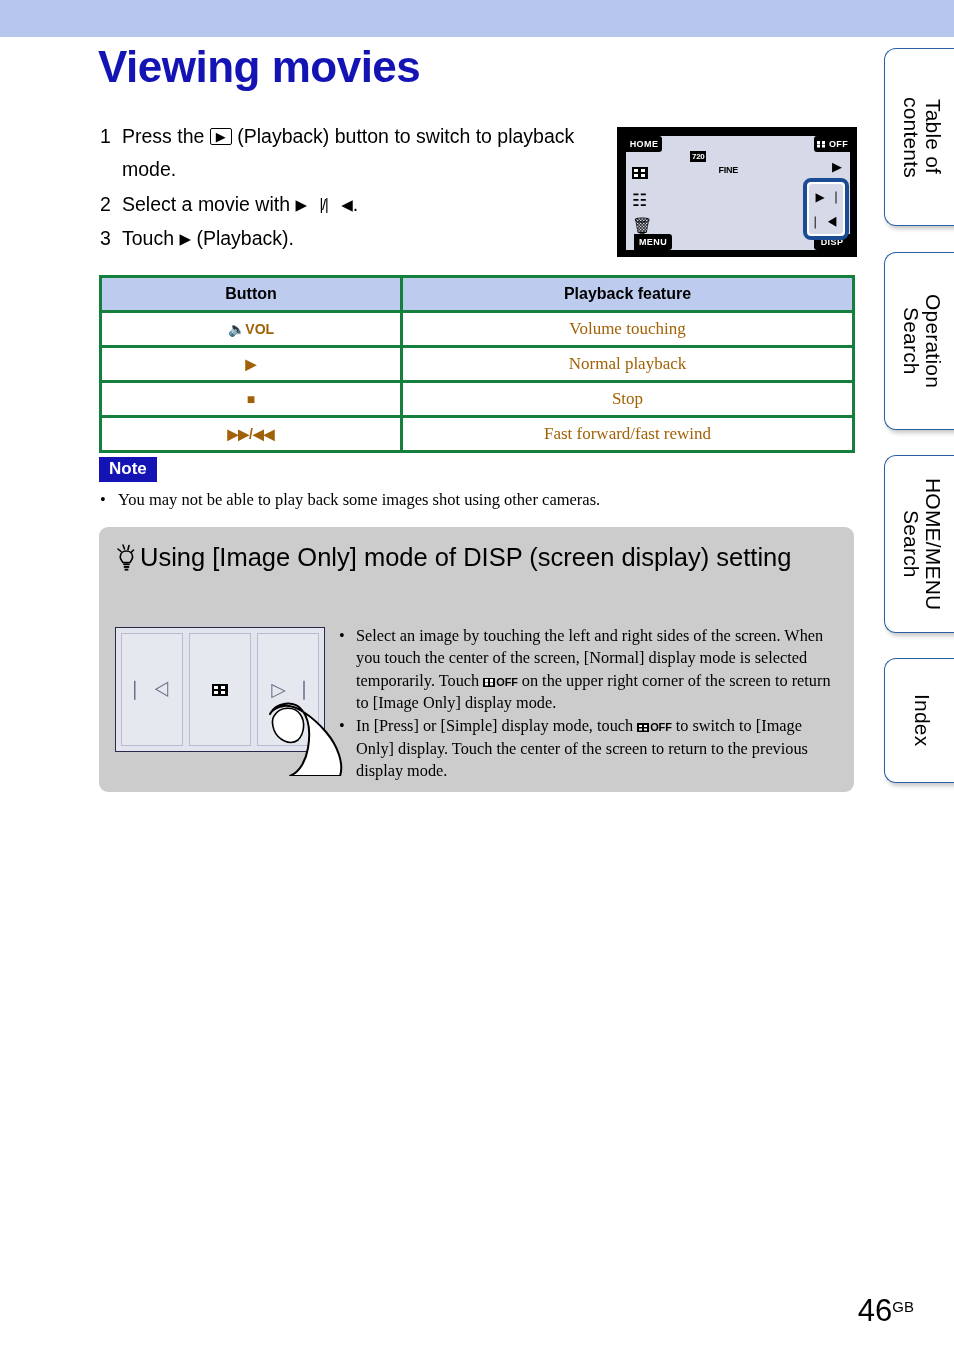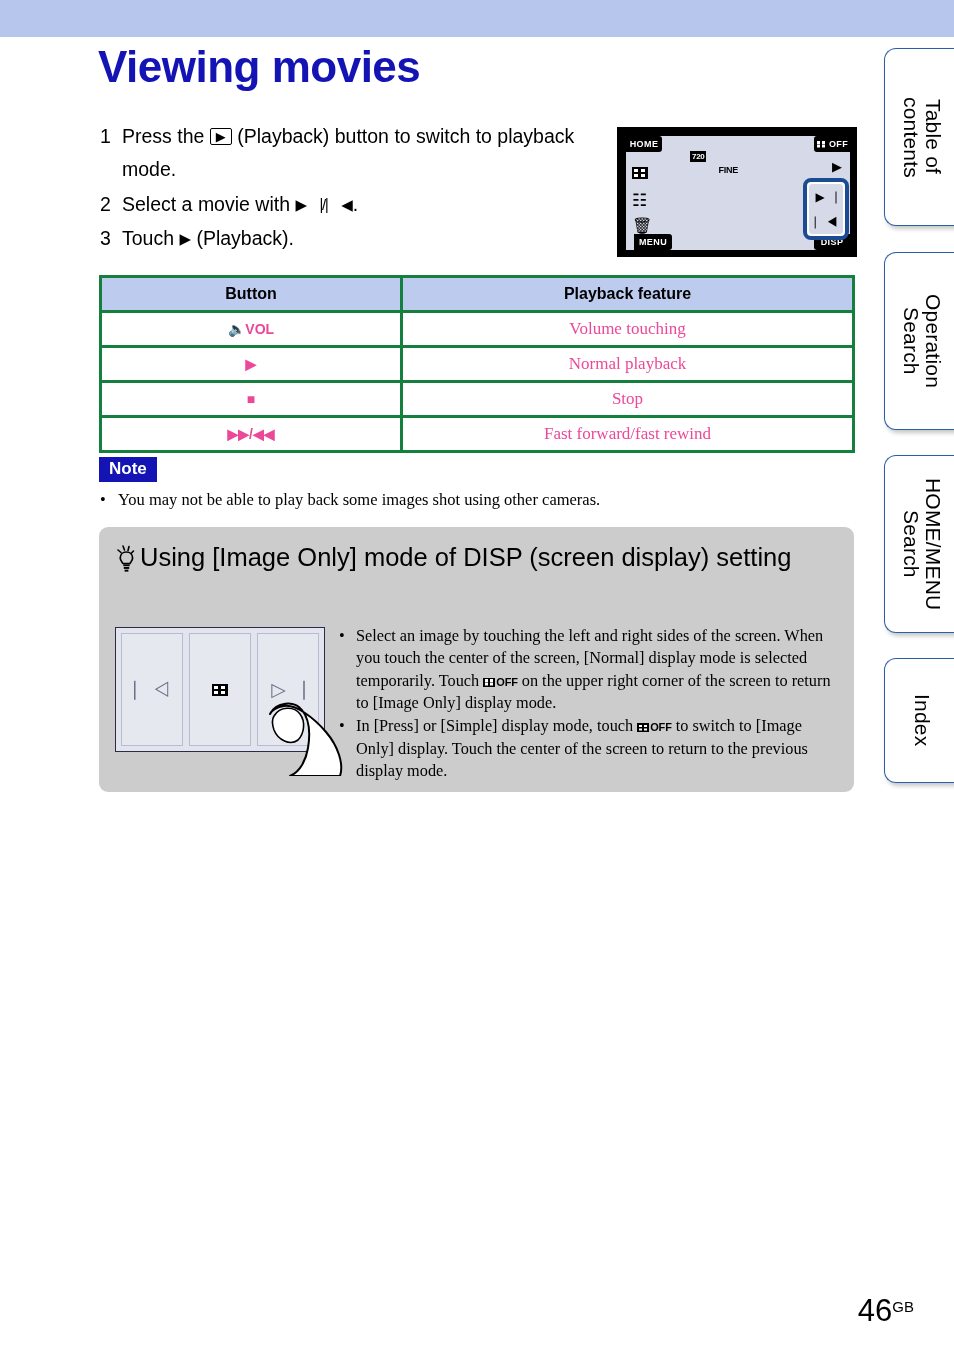--- a/index.html
+++ b/index.html
@@ -220,21 +220,21 @@
     font-size: 16px;
     font-weight: bold;
     padding: 7px 10px;
     color: #000;
   }
   .btn-table td {
     font-family: "Liberation Serif", serif;
     font-size: 17px;
     padding: 6px 10px;
     height: 20px;
-    color: #ec4899;
+    color: #a16207;
   }
   .btn-table td.col-btn {
     width: 278px;
     font-family: "Liberation Sans", sans-serif;
     font-size: 14px;
     font-weight: bold;
   }
   .vol-ico { font-size: 14px; letter-spacing: 0px; }
 
   
@@ -276,21 +276,21 @@
   .tip-head {
     position: absolute;
     left: 15px;
     top: 14px;
     width: 715px;
     font-family: "Liberation Sans", sans-serif;
     font-size: 25.5px;
     color: #000;
     line-height: 1.28;
     display: flex;
-    align-items: flex-end;
+    align-items: center;
   }
   .bulb {
     flex: 0 0 26px;
     position: relative;
     height: 30px;
     margin-top: 1px;
   }
   .tip-head-text { flex: 1 1 auto; }
 
   

